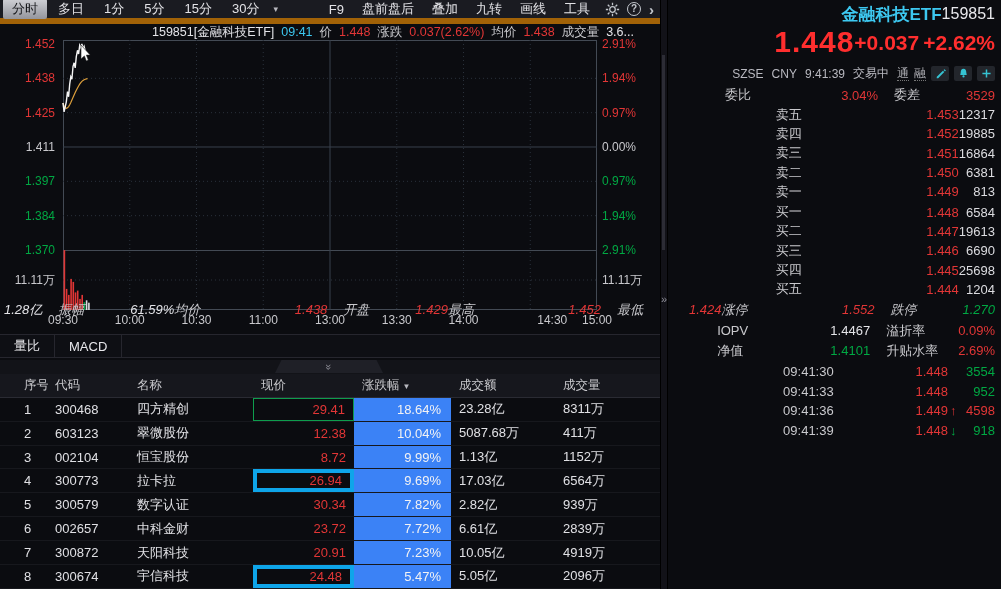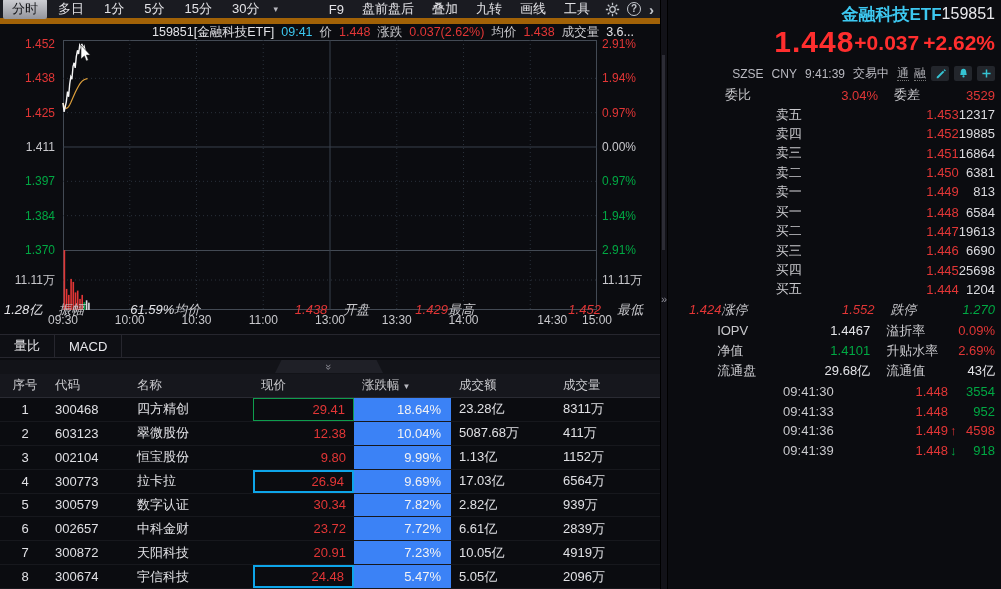--- a/index.html
+++ b/index.html
@@ -48,26 +48,26 @@
   #collapse-handle{position:absolute;left:275px;top:0;width:108px;height:13px;background:#1f2027;
                    clip-path:polygon(6% 0,94% 0,100% 100%,0 100%);display:flex;align-items:center;justify-content:center;}
   #collapse-handle .gl{color:#8b8b94;font-size:11px;transform:rotate(90deg);line-height:8px;}
 
   
   #quote-table{position:absolute;left:0;top:374px;width:660px;height:215px;display:flex;flex-direction:column;font-size:13px;}
   .thead{height:24px;flex:none;background:#16171d;border-bottom:1px solid #2a2b33;color:#c9c9cd;font-size:12.5px;}
   .trow{flex:1;border-bottom:1px solid #17181d;color:#e0e0e4;}
   .thead,.trow{display:grid;grid-template-columns:48px 83px 122px 101px 97px 104px 105px;align-items:center;}
   .cell{padding:0 8px;white-space:nowrap;overflow:hidden;}
-  .col-idx{padding-left:10px;text-align:center;} .col-code{padding-left:7px;} .col-name{padding-left:6px;}
+  .col-idx{padding-left:24px;} .col-code{padding-left:7px;} .col-name{padding-left:6px;}
   .col-price,.col-chg,.col-amt,.col-vol{text-align:left;}
   .col-chg{padding-right:10px;} .col-vol{padding-right:10px;}
   .trow .col-price{color:#e23636;height:100%;display:flex;align-items:center;justify-content:flex-end;}
   .trow .col-chg{background:#3b82f6;color:#f2f2f4;height:100%;display:flex;align-items:center;justify-content:flex-end;}
-  .box-green{border:1px solid #0e9d4d;} .box-red{border:2px solid #0ea5e9;}
+  .box-green{border:1px solid #0e9d4d;} .box-red{border:4px solid #0ea5e9;}
   .sort-caret{font-size:8px;color:#b9b9c0;margin-left:3px;}
 
   
   #v-divider{position:absolute;left:660px;top:0;width:8px;height:589px;background:#121218;
              border-left:1px solid #000;border-right:1px solid #000;}
   #v-divider .thumb{position:absolute;left:1px;top:55px;width:3px;height:195px;background:#2c2c35;}
   #v-divider .exp{position:absolute;left:0;top:293px;color:#8f8f98;font-size:11px;}
 
   
   #rpanel{position:absolute;left:668px;top:0;width:333px;height:589px;background:#0b0c10;
@@ -258,21 +258,21 @@
           <div class="cell col-name">翠微股份</div>
           <div class="cell col-price">12.38</div>
           <div class="cell col-chg">10.04%</div>
           <div class="cell col-amt">5087.68万</div>
           <div class="cell col-vol">411万</div>
         </div>
         <div class="trow">
           <div class="cell col-idx">3</div>
           <div class="cell col-code">002104</div>
           <div class="cell col-name">恒宝股份</div>
-          <div class="cell col-price">9.80</div>
+          <div class="cell col-price">8.72</div>
           <div class="cell col-chg">9.99%</div>
           <div class="cell col-amt">1.13亿</div>
           <div class="cell col-vol">1152万</div>
         </div>
         <div class="trow">
           <div class="cell col-idx">4</div>
           <div class="cell col-code">300773</div>
           <div class="cell col-name">拉卡拉</div>
           <div class="cell col-price box-red">26.94</div>
           <div class="cell col-chg">9.69%</div>
@@ -471,26 +471,20 @@
           <span class="v1 c-white">1.4467</span>
           <span class="l2 lbl">溢折率</span>
           <span class="v2 c-red">0.09%</span>
         </div>
         <div class="grid4">
           <span class="lbl">净值</span>
           <span class="v1 c-green">1.4101</span>
           <span class="l2 lbl">升贴水率</span>
           <span class="v2 c-red">2.69%</span>
         </div>
-        <div class="grid4">
-          <span class="lbl">流通盘</span>
-          <span class="v1 c-white">29.68亿</span>
-          <span class="l2 lbl">流通值</span>
-          <span class="v2 c-white">43亿</span>
-        </div>
       </div>
     <div class="hr"></div>
     <div id="tick-list" style="display:flex;flex-direction:column;">
         <div class="tick-row">
           <span class="c-gray">09:41:30</span>
           <span class="pr">1.448</span>
           <span class="ar c-green"></span>
           <span class="vl c-green">3554</span>
         </div>
         <div class="tick-row">

